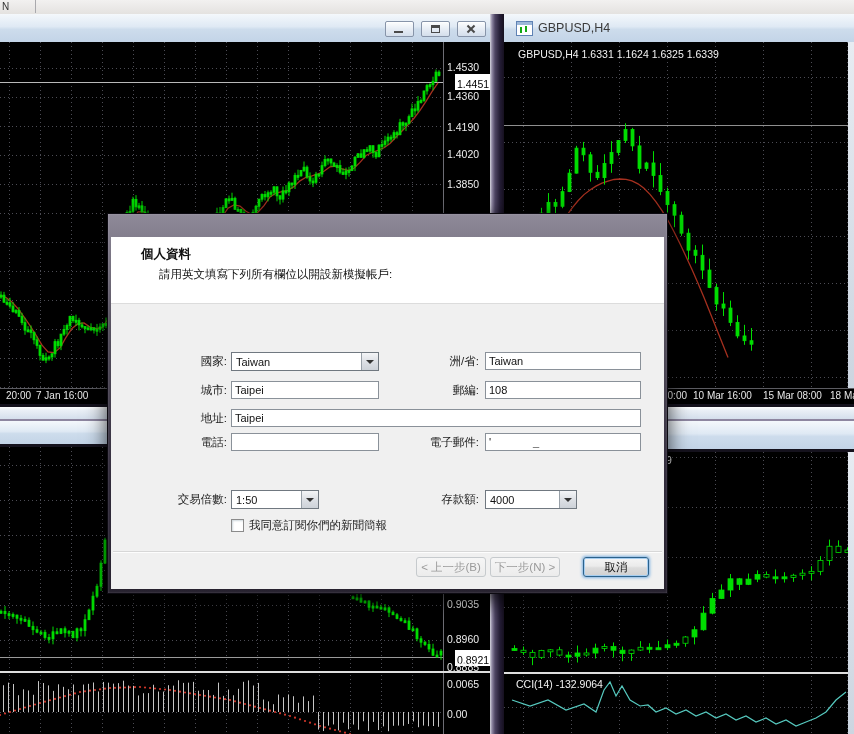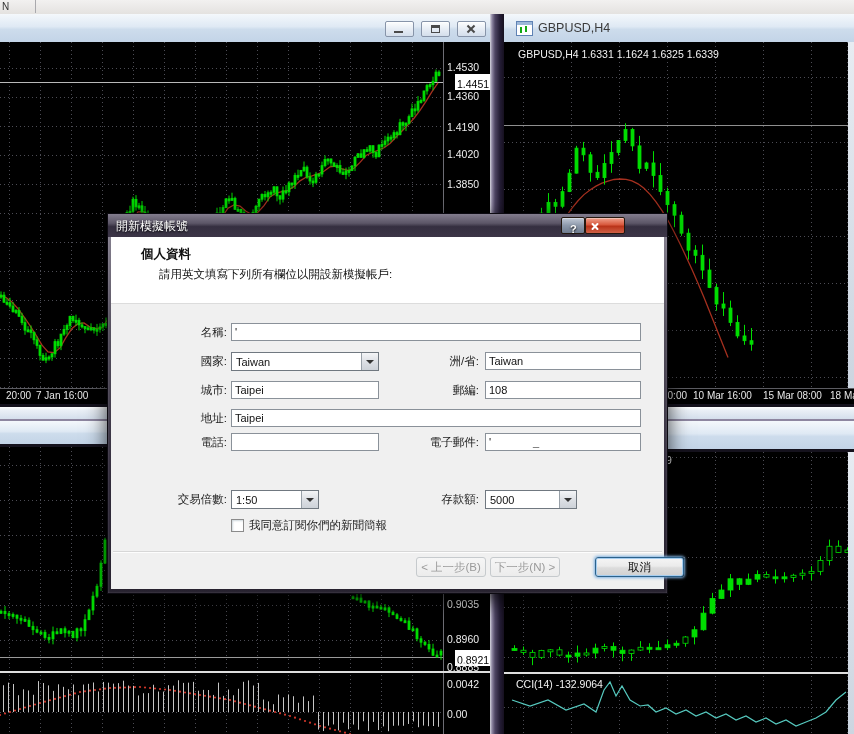--- a/index.html
+++ b/index.html
@@ -723,21 +723,21 @@
         <circle cx="380" cy="296.75" r="1.1" fill="#d2372b"></circle>
         <circle cx="385" cy="298.375" r="1.1" fill="#d2372b"></circle>
         <circle cx="390" cy="300" r="1.1" fill="#d2372b"></circle>
       </svg>
     <div class="axis-sep" style="left:443px"></div>
     <div style="position:absolute;left:0;right:0;top:224px;height:2px;background:#dedede"></div>
     <span class="ptick" style="top:151px">0.9035</span>
     <span class="ptick" style="top:186px">0.8960</span>
     <span class="ptag" style="top:203px">0.8921</span>
     <span class="ptick" style="top:214px">0.8885</span>
-    <span class="ptick" style="top:231px">0.0042</span>
+    <span class="ptick" style="top:231px">0.0065</span>
     <span class="ptick" style="top:261px">0.00</span>
   </div>
 
   <div class="abs gapv" style="left:490px;top:14px;width:14px;height:720px"></div>
 
   <div class="abs tbar" style="left:504px;top:14px;width:350px;height:28px">
     <span class="icon-chart"></span>
     <span class="wtitle">GBPUSD,H4</span>
   </div>
   <div class="abs chart" style="left:504px;top:42px;width:350px;height:346px">
@@ -939,40 +939,26 @@
         <rect x="341" y="98.02405060385354" width="5" height="2.3655039658769965" fill="#000" stroke="#00dd00" stroke-width="0.8"></rect>
         <polyline points="8,248 26,254 44,248 62,258 80,252 92,260 100,238 106,230 112,244 118,234 126,248 136,254 144,253 152,260 162,256 172,262 182,258 192,264 202,260 212,266 222,262 232,268 242,264 252,270 262,266 272,272 282,268 292,274 302,270 312,266 322,260 332,248 342,240" fill="none" stroke="#56c9bf" stroke-width="1.2"></polyline>
       </svg>
     <span class="corner9" style="left:162px;top:2px">9</span>
     <div style="position:absolute;left:0;right:0;top:220px;height:2px;background:#dedede"></div>
     <span class="cinfo" style="left:12px;top:226px">CCI(14) -132.9064</span>
     <div style="position:absolute;left:344px;top:0;width:6px;height:282px;background:linear-gradient(#e7ecf2,#ccd5e0)"></div>
   </div>
 
   <div class="abs dlg">
-    <div class="dlg-title">
-      <span>開新模擬帳號</span>
-      <div class="dbtn dbtn-help">
-          <span>?</span>
-        </div>
-      <div class="dbtn dbtn-close">
-          <span class="x1"></span>
-          <span class="x2"></span>
-        </div>
-    </div>
     <div class="dlg-client">
       <div class="dlg-head">
         <div class="h1">個人資料</div>
         <div class="h2">請用英文填寫下列所有欄位以開設新模擬帳戶:</div>
       </div>
 
-      <div class="frow" style="left:0;right:0;top:86px">
-        <span class="l1">名稱:</span>
-        <span class="txt" style="left:120px;width:410px">'</span>
-      </div>
 
       <div class="frow" style="left:0;right:0;top:115px">
         <span class="l1">國家:</span>
         <span class="dd" style="left:120px;width:148px">
           <span class="v">Taiwan</span>
           <span class="a"></span>
         </span>
         <span class="l2">洲/省:</span>
         <span class="txt" style="left:374px;width:156px">Taiwan</span>
       </div>
@@ -998,32 +984,32 @@
 
 
       <div class="frow" style="left:0;right:0;top:253px">
         <span class="l1">交易倍數:</span>
         <span class="dd" style="left:120px;width:88px">
           <span class="v">1:50</span>
           <span class="a"></span>
         </span>
         <span class="l2">存款額:</span>
         <span class="dd" style="left:374px;width:92px">
-          <span class="v">5000</span>
+          <span class="v">4000</span>
           <span class="a"></span>
         </span>
       </div>
 
       <div class="frow" style="left:0;right:0;top:279px">
         <span class="cb"></span>
         <span class="cbl">我同意訂閱你們的新聞簡報</span>
       </div>
 
       <div class="dsep"></div>
       <div class="frow" style="left:0;right:0;top:320px">
         <span class="btn btn-dis" style="left:305px;width:70px">&lt; 上一步(B)</span>
         <span class="btn btn-dis" style="left:379px;width:70px">下一步(N) &gt;</span>
-        <span class="btn btn-cancel" style="left:484px;width:89px">取消</span>
+        <span class="btn btn-cancel" style="left:472px;width:66px">取消</span>
       </div>
     </div>
   </div>
 
 </div>
 
 </body></html>

